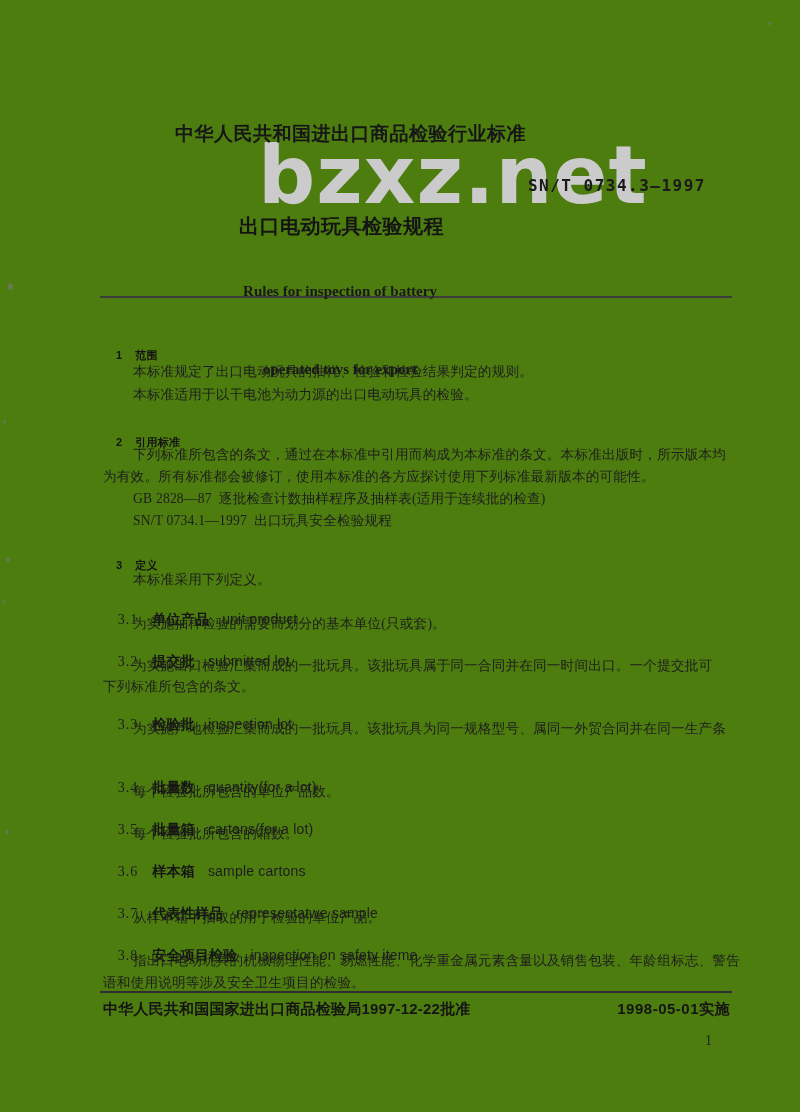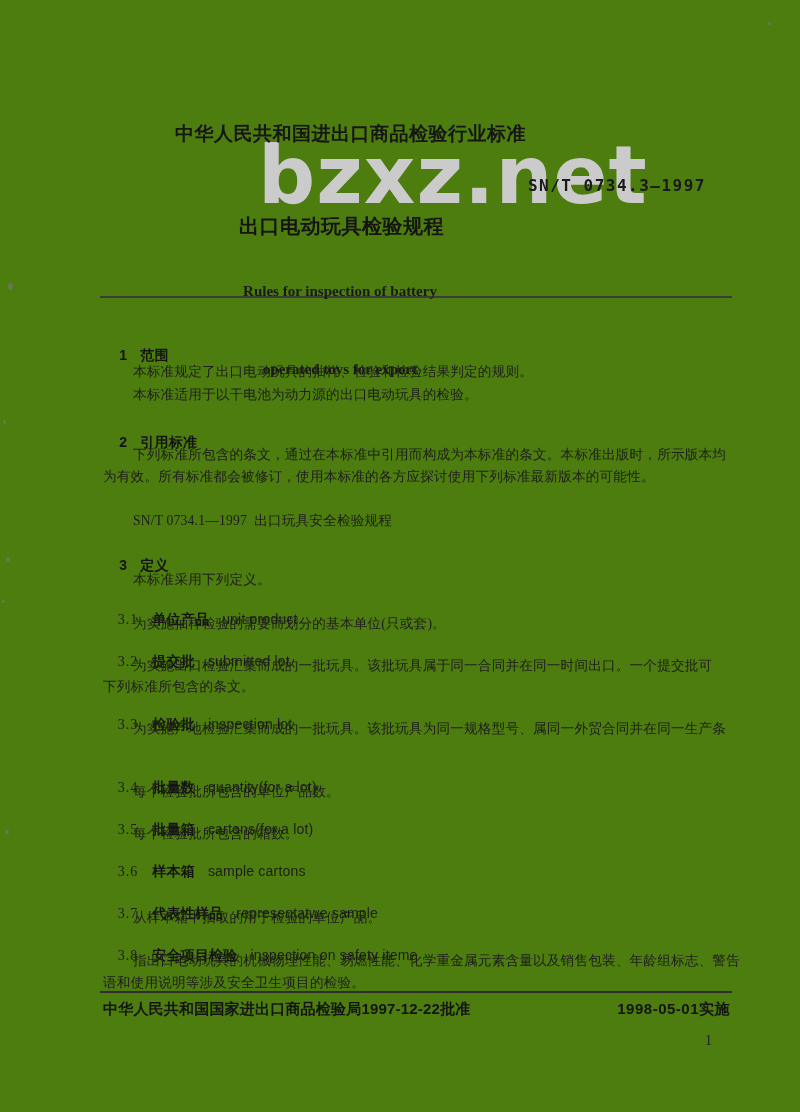--- a/index.html
+++ b/index.html
@@ -49,21 +49,21 @@
   .rule-bottom{top:991px;height:2px;background:#2e2e2e;}
   
   .line{
     position:absolute;left:103px;width:640px;
     font-size:13.6px;line-height:17px;
     white-space:pre;color:#1d1d1d;
     font-family:"Liberation Serif",serif;
     letter-spacing:0.2px;
   }
   .ind{padding-left:30px;}
-  .h{font-size:14px;font-weight:bold;font-family:"Liberation Sans",sans-serif;color:#141414;}
+  .h{font-size:11px;font-weight:bold;font-family:"Liberation Sans",sans-serif;color:#141414;}
   .h .htxt{margin-left:13px;}
   .clause{font-size:14px;}
   .clause .cnum{font-family:"Liberation Serif",serif;letter-spacing:1px;}
   .clause .ccn{margin-left:14px;font-weight:bold;font-family:"Liberation Sans",sans-serif;color:#151515;}
   .clause .cen{margin-left:13px;font-family:Liberation Sans, sans-serif;}
   
   .footer-left{
     position:absolute;left:103px;top:1000px;
     font-size:15px;font-weight:bold;color:#141414;
     letter-spacing:0.2px;white-space:pre;z-index:2;
@@ -101,20 +101,21 @@
     <span class="hnum">1</span><span class="htxt">范围</span>
   </div>
   <div class="line ind" style="top:363px">本标准规定了出口电动玩具的抽样、检验和检验结果判定的规则。</div>
   <div class="line ind" style="top:386px">本标准适用于以干电池为动力源的出口电动玩具的检验。</div>
 
   <div class="line h" style="top:417px">
     <span class="hnum">2</span><span class="htxt">引用标准</span>
   </div>
   <div class="line ind" style="top:446px">下列标准所包含的条文，通过在本标准中引用而构成为本标准的条文。本标准出版时，所示版本均</div>
   <div class="line" style="top:468px">为有效。所有标准都会被修订，使用本标准的各方应探讨使用下列标准最新版本的可能性。</div>
+  <div class="line ind" style="top:490px">GB 2828—87  逐批检查计数抽样程序及抽样表(适用于连续批的检查)</div>
   <div class="line ind" style="top:512px">SN/T 0734.1—1997  出口玩具安全检验规程</div>
 
   <div class="line h" style="top:540px">
     <span class="hnum">3</span><span class="htxt">定义</span>
   </div>
   <div class="line ind" style="top:571px">本标准采用下列定义。</div>
 
   <div class="line clause" style="top:594px">
     <span class="cnum">3.1</span><span class="ccn">单位产品</span><span class="cen">unit product</span>
   </div>

